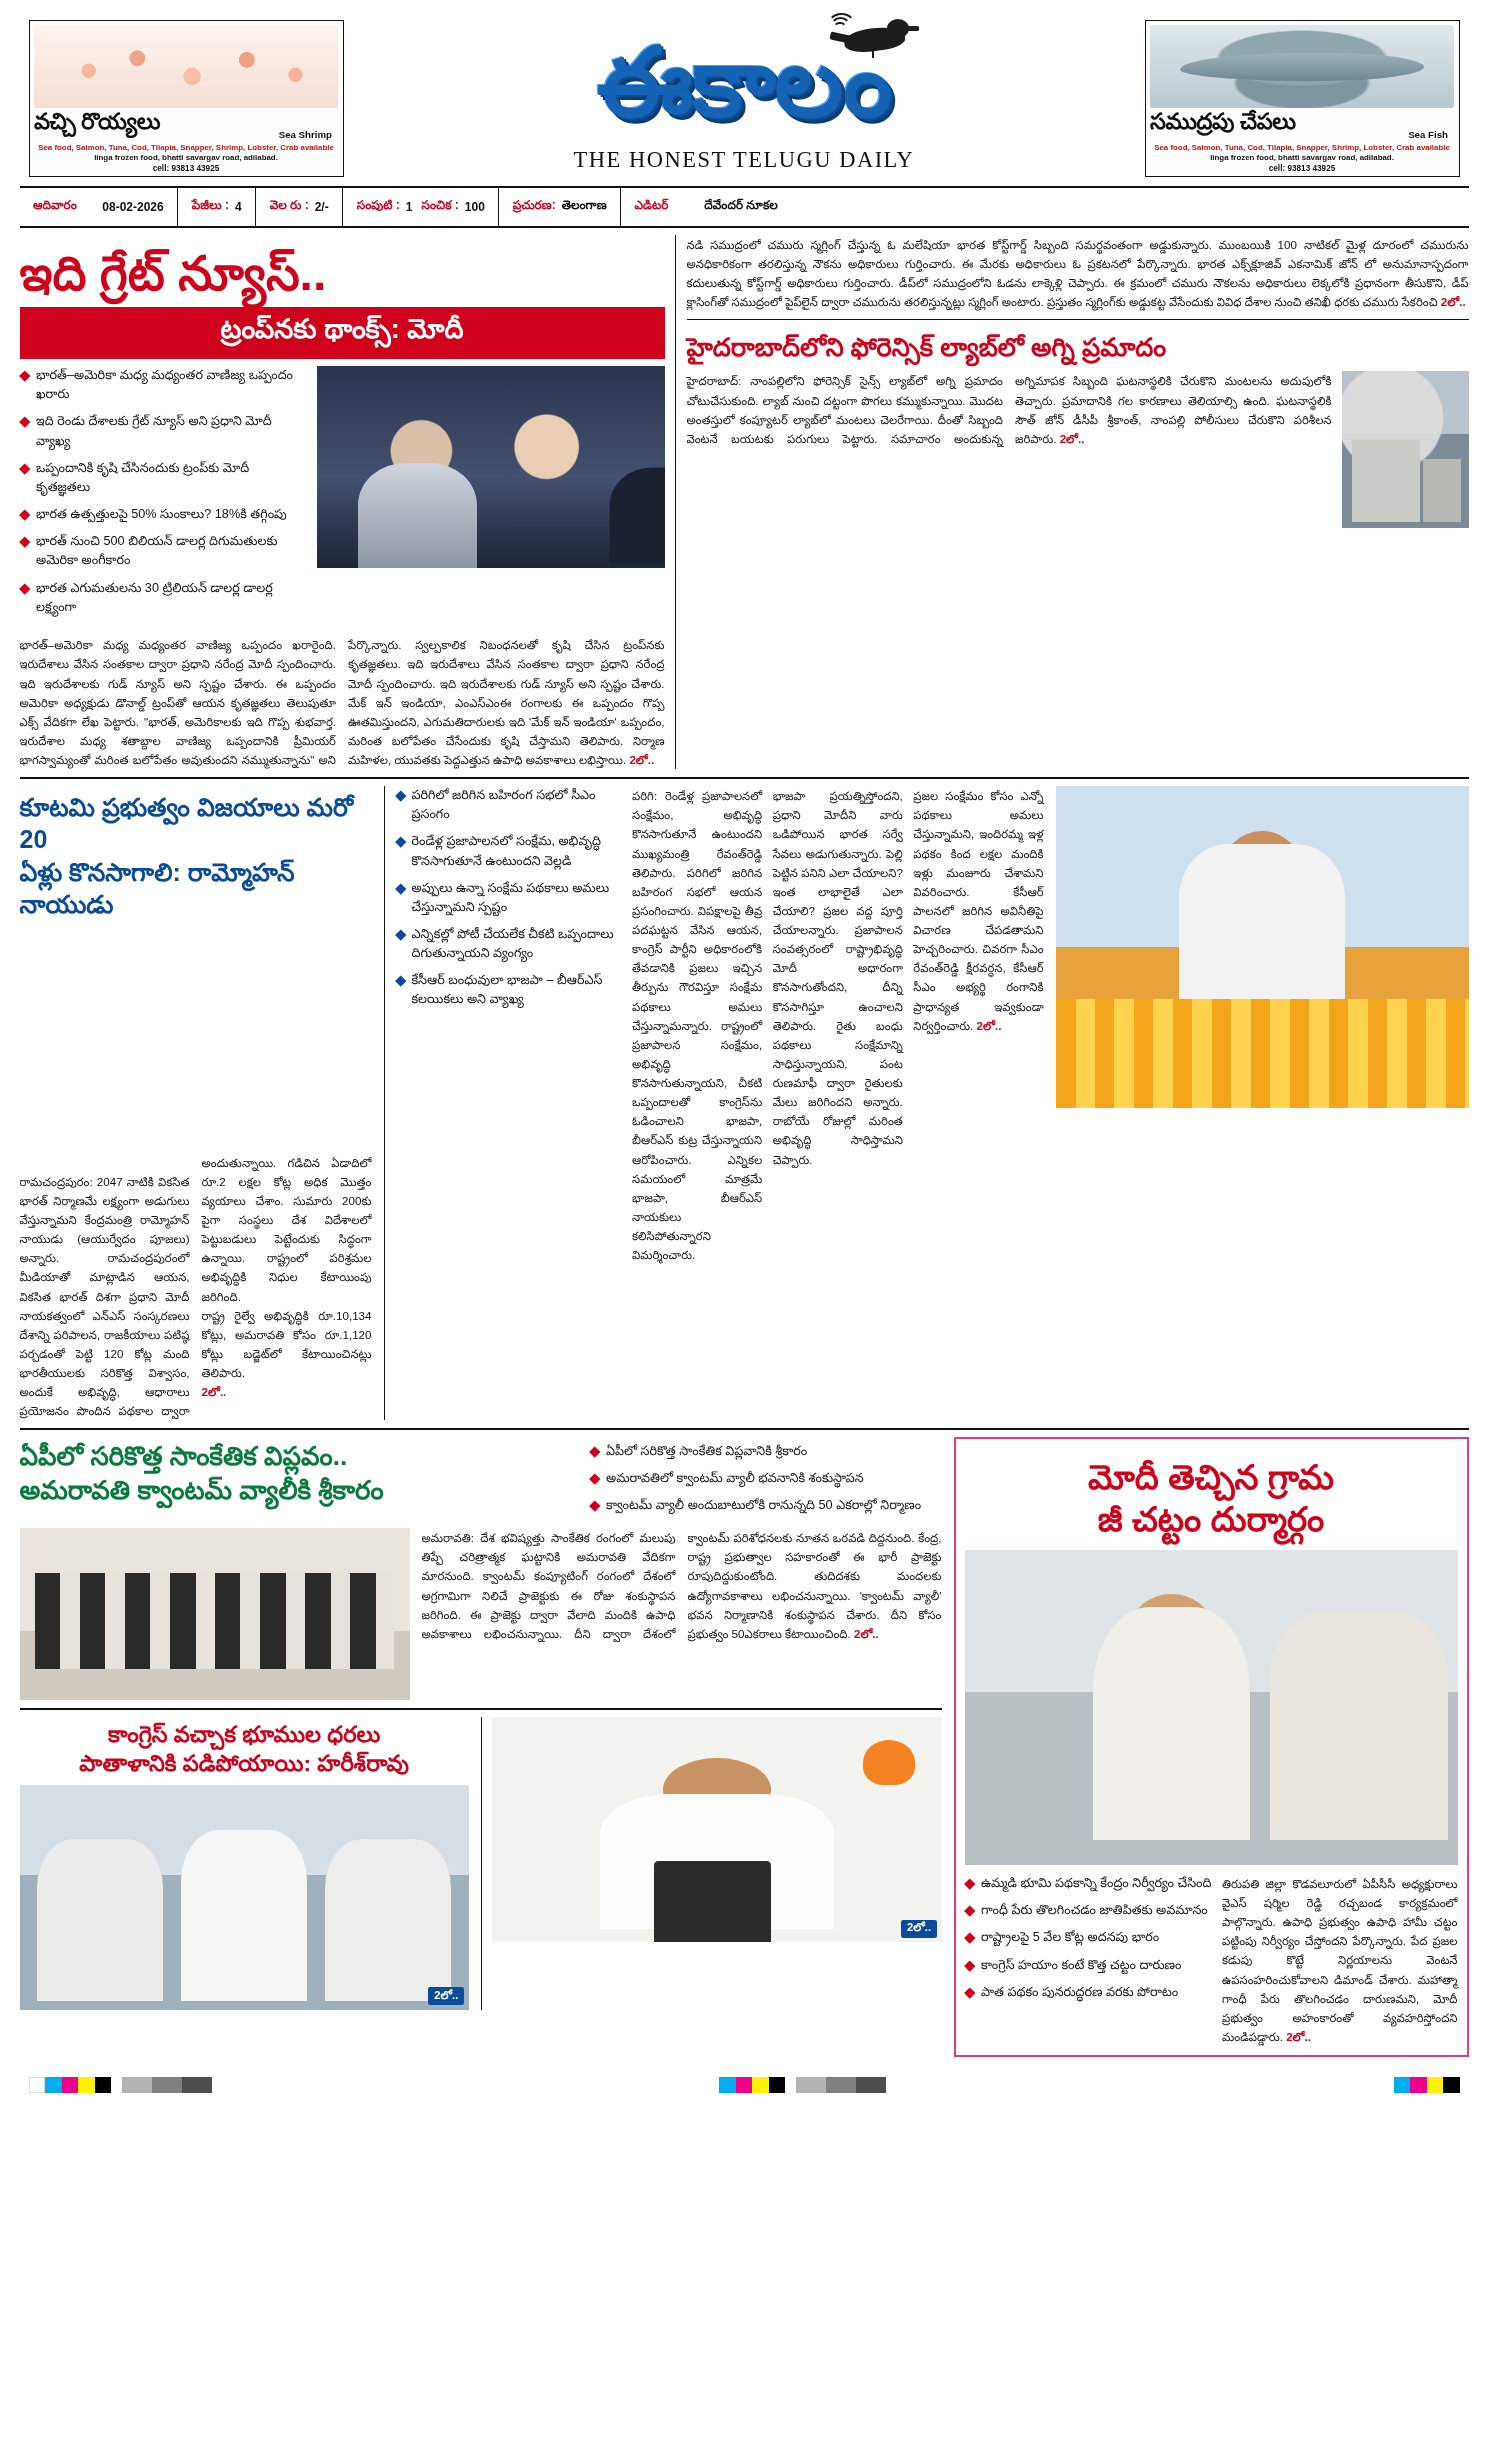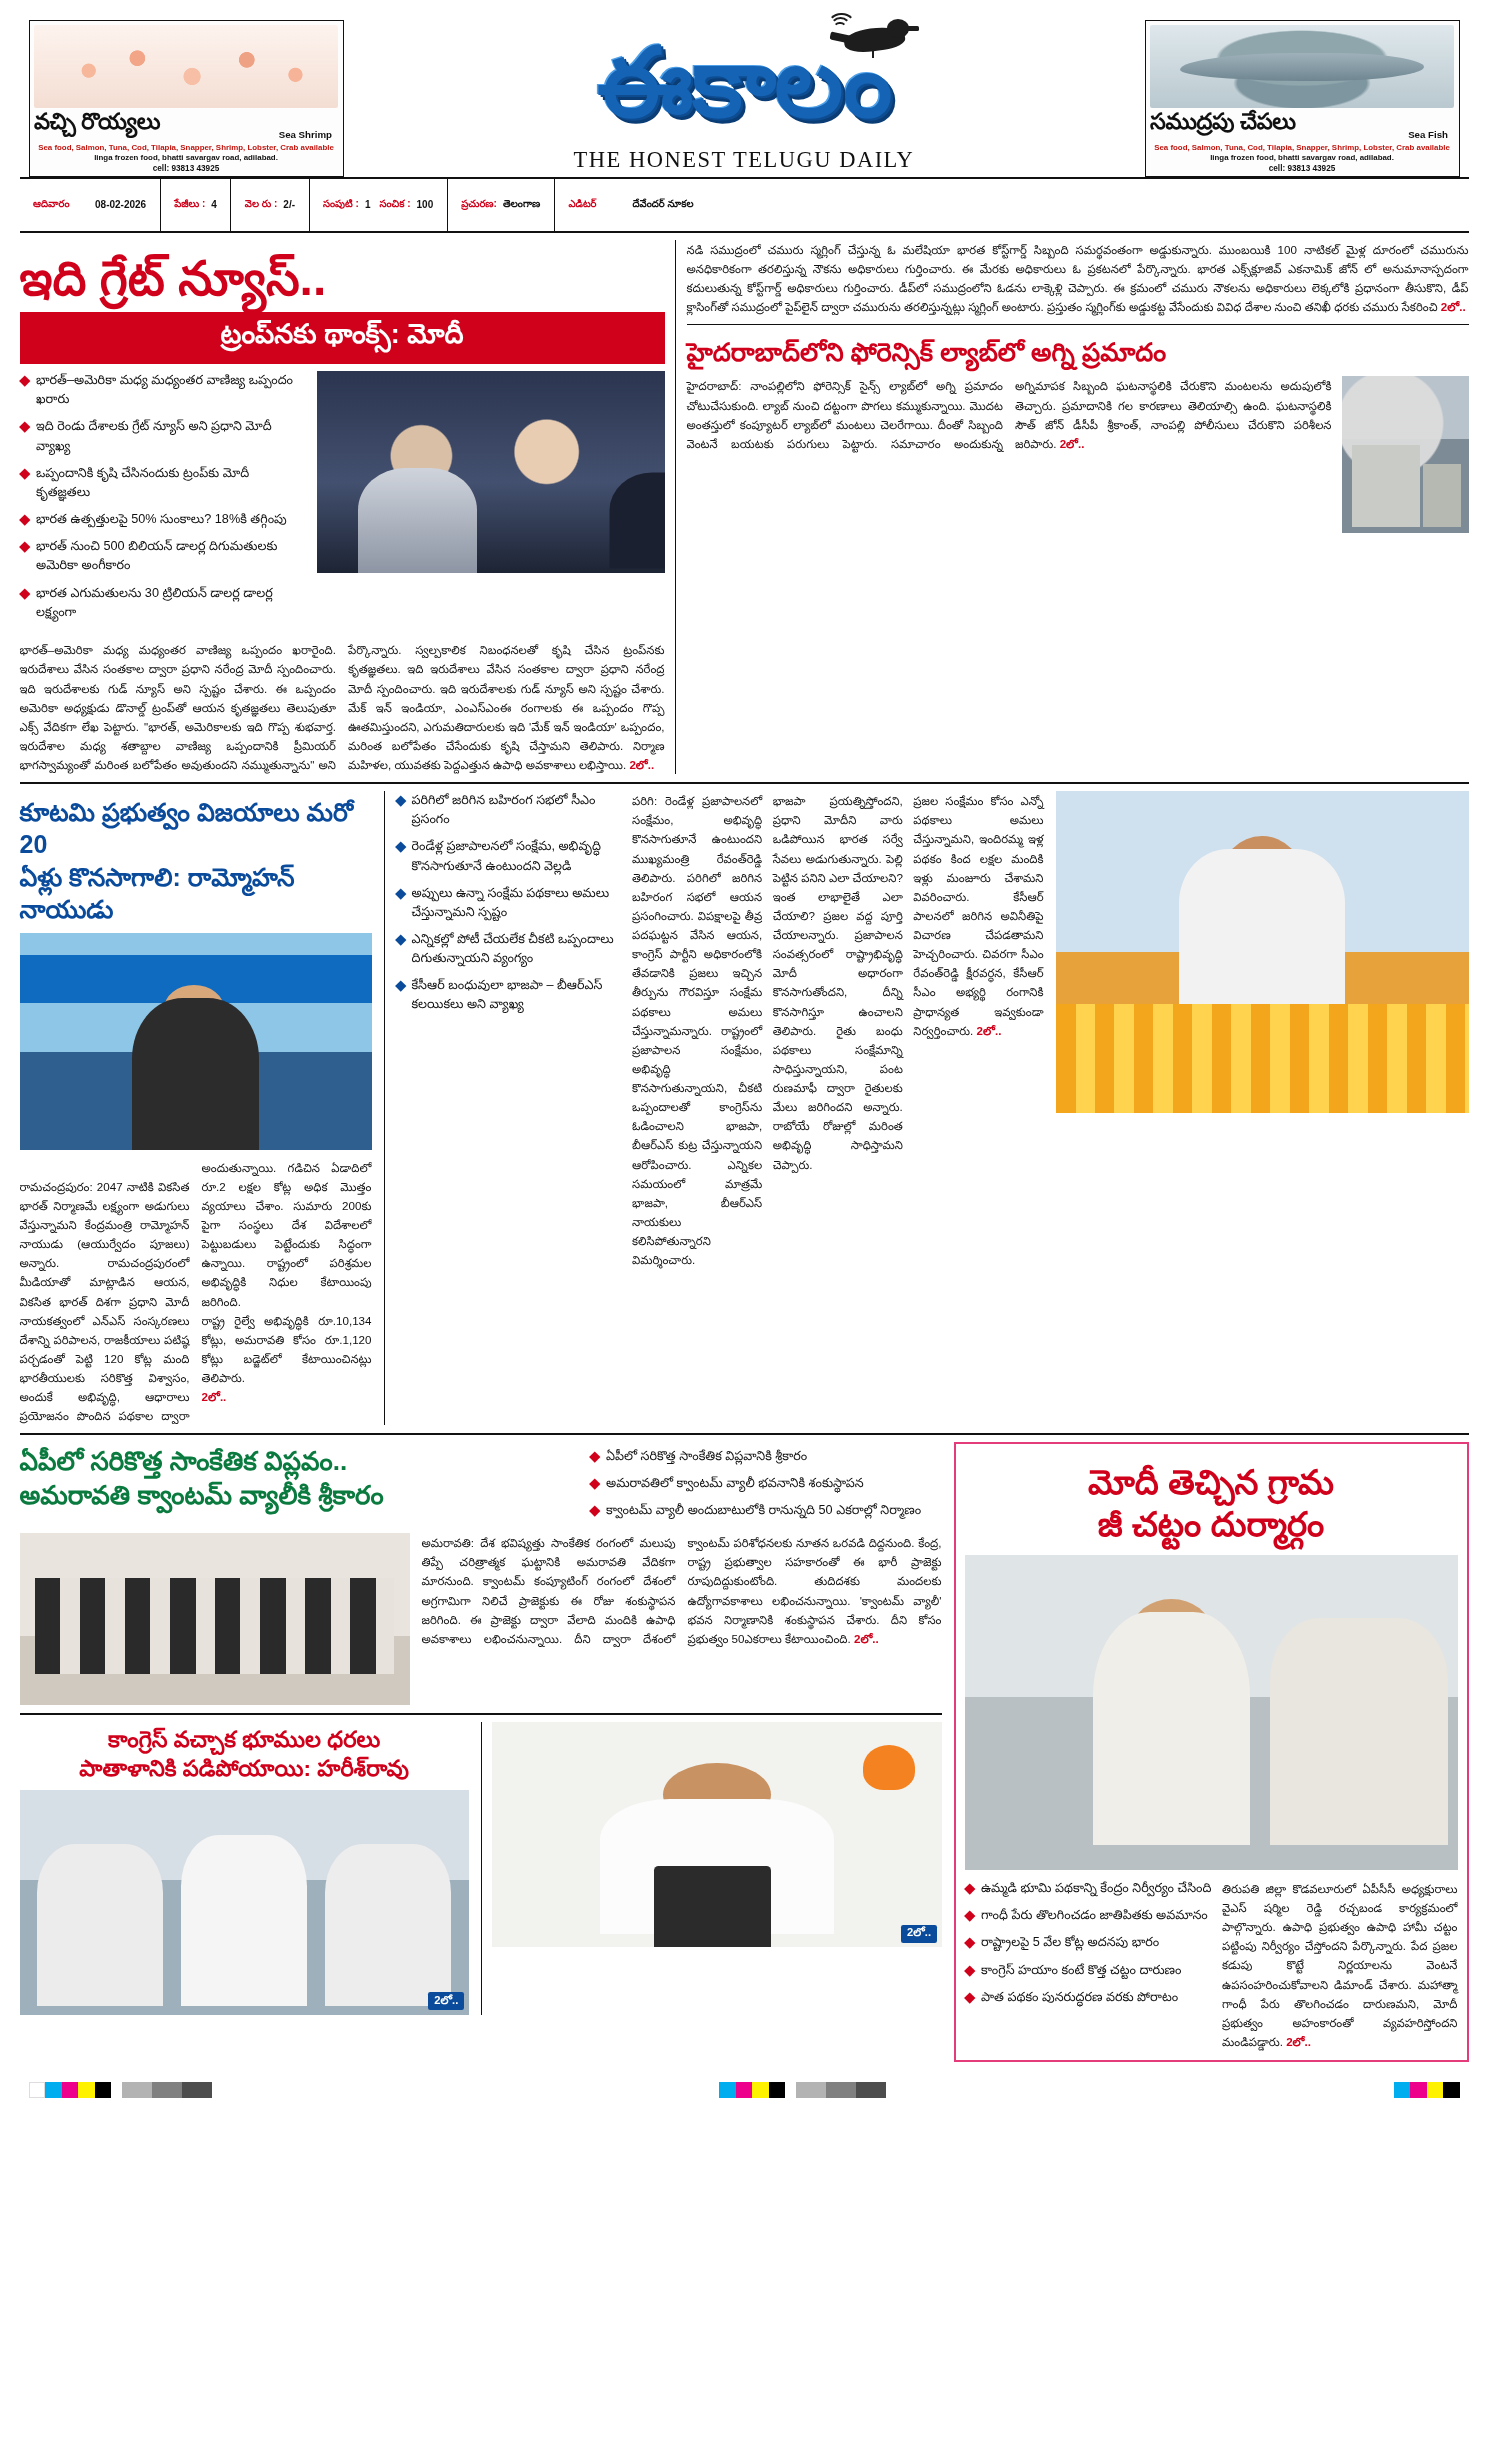--- a/index.html
+++ b/index.html
@@ -113,26 +113,27 @@
     font-family: "Liberation Serif", serif;
     font-size: 22.5px;
     letter-spacing: 1.5px;
     color: #111;
     margin-top: -3px;
     font-weight: 400;
   }
 
   
   .infobar {
+    margin-top: 9px;
     border-top: 2.2px solid #111;
     border-bottom: 2.2px solid #111;
     display: flex;
     align-items: stretch;
-    height: 56px;
-    font-size: 10px;
+    height: 42px;
+    font-size: 12px;
   }
   .infobar .cell {
     display:flex; align-items:center; justify-content:center;
     padding: 0 13.5px;
     white-space: nowrap;
     border-right: 1.5px solid #111;
   }
   .infobar .cell:last-child { border-right:none; }
   .infobar .red { color:#d0021b; font-weight:700; }
   .infobar .label { color:#d0021b; font-weight:700; margin-right:6px;}
@@ -460,21 +461,21 @@
           </div>
         </div>
       </div>
     </div>
   </div>
 
   <div class="hline" style="border-top:2.2px solid #111;"></div>
 
   <div class="row" style="gap:12px;">
 
-    <div class="col" style="width:352px;">
+    <div class="col" style="width:352px;align-items:flex-end;">
       <h3 class="hl-blue" style="white-space:pre-line;text-align:left;">కూటమి ప్రభుత్వం విజయాలు మరో 20
 ఏళ్లు కొనసాగాలి: రామ్మోహన్ నాయుడు</h3>
       <div class="photo ph-speaker" style="height:217px;">
         <div class="banner"></div>
           <div class="face"></div>
           <div class="person"></div>
       </div>
       <div class="body-text c2" style="margin-top:7.5px;white-space:pre-line;">
         <span>రామచంద్రపురం: 2047 నాటికి వికసిత భారత్ నిర్మాణమే లక్ష్యంగా అడుగులు వేస్తున్నామని కేంద్రమంత్రి రామ్మోహన్ నాయుడు (ఆయుర్వేదం పూజలు) అన్నారు. రామచంద్రపురంలో మీడియాతో మాట్లాడిన ఆయన, వికసిత భారత్ దిశగా ప్రధాని మోదీ నాయకత్వంలో ఎన్ఎస్ సంస్కరణలు దేశాన్ని పరిపాలన, రాజకీయాలు పటిష్ఠ పర్చడంతో పెట్టి 120 కోట్ల మంది భారతీయులకు సరికొత్త విశ్వాసం, అందుకే అభివృద్ధి, ఆధారాలు ప్రయోజనం పొందిన పథకాల ద్వారా అందుతున్నాయి. గడిచిన ఏడాదిలో రూ.2 లక్షల కోట్ల అధిక మొత్తం వ్యయాలు చేశాం. సుమారు 200కు పైగా సంస్థలు దేశ విదేశాలలో పెట్టుబడులు పెట్టేందుకు సిద్ధంగా ఉన్నాయి. రాష్ట్రంలో పరిశ్రమల అభివృద్ధికి నిధుల కేటాయింపు జరిగింది.
 రాష్ట్ర రైల్వే అభివృద్ధికి రూ.10,134 కోట్లు, అమరావతి కోసం రూ.1,120 కోట్లు బడ్జెట్‌లో కేటాయించినట్లు తెలిపారు.</span>

